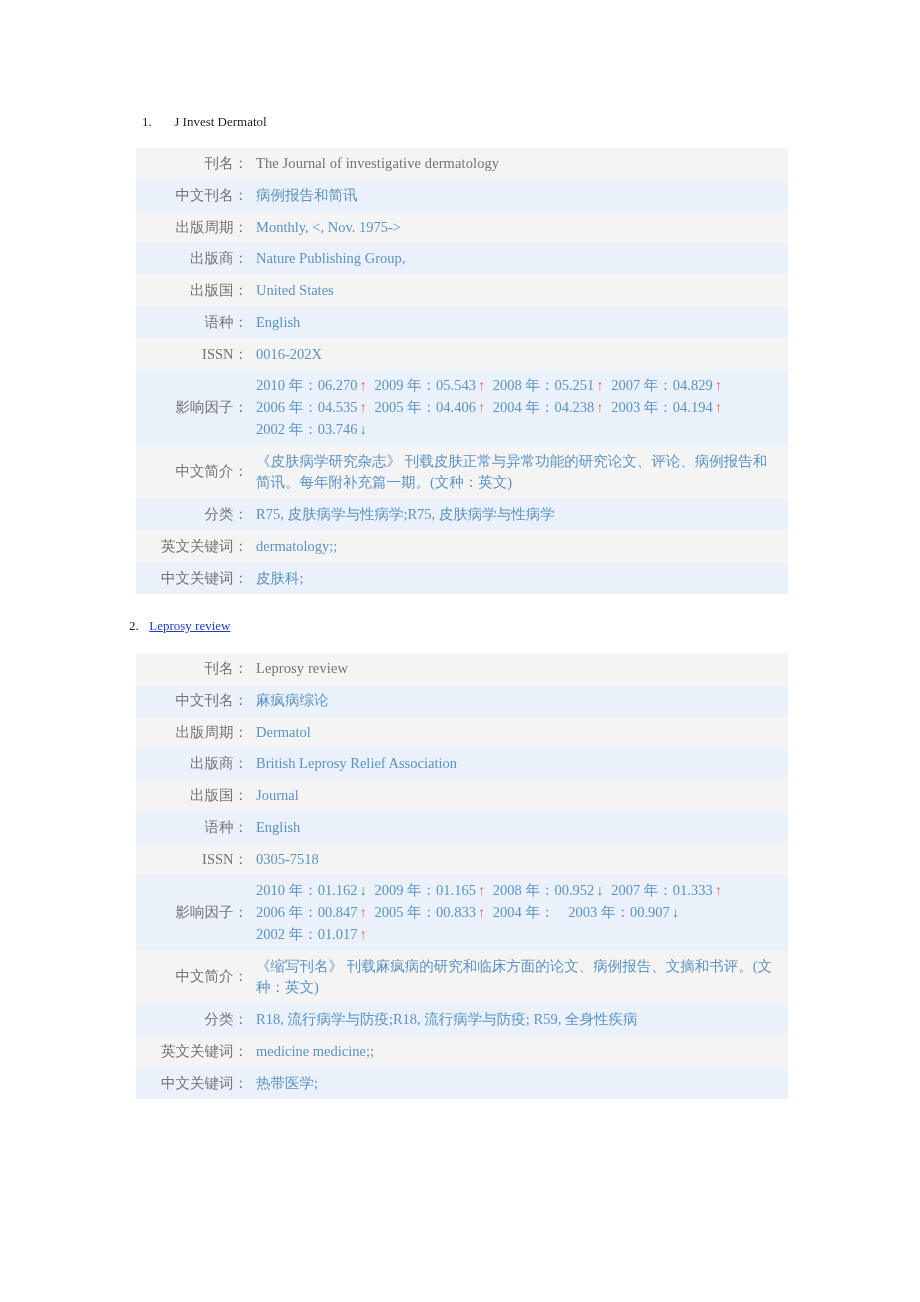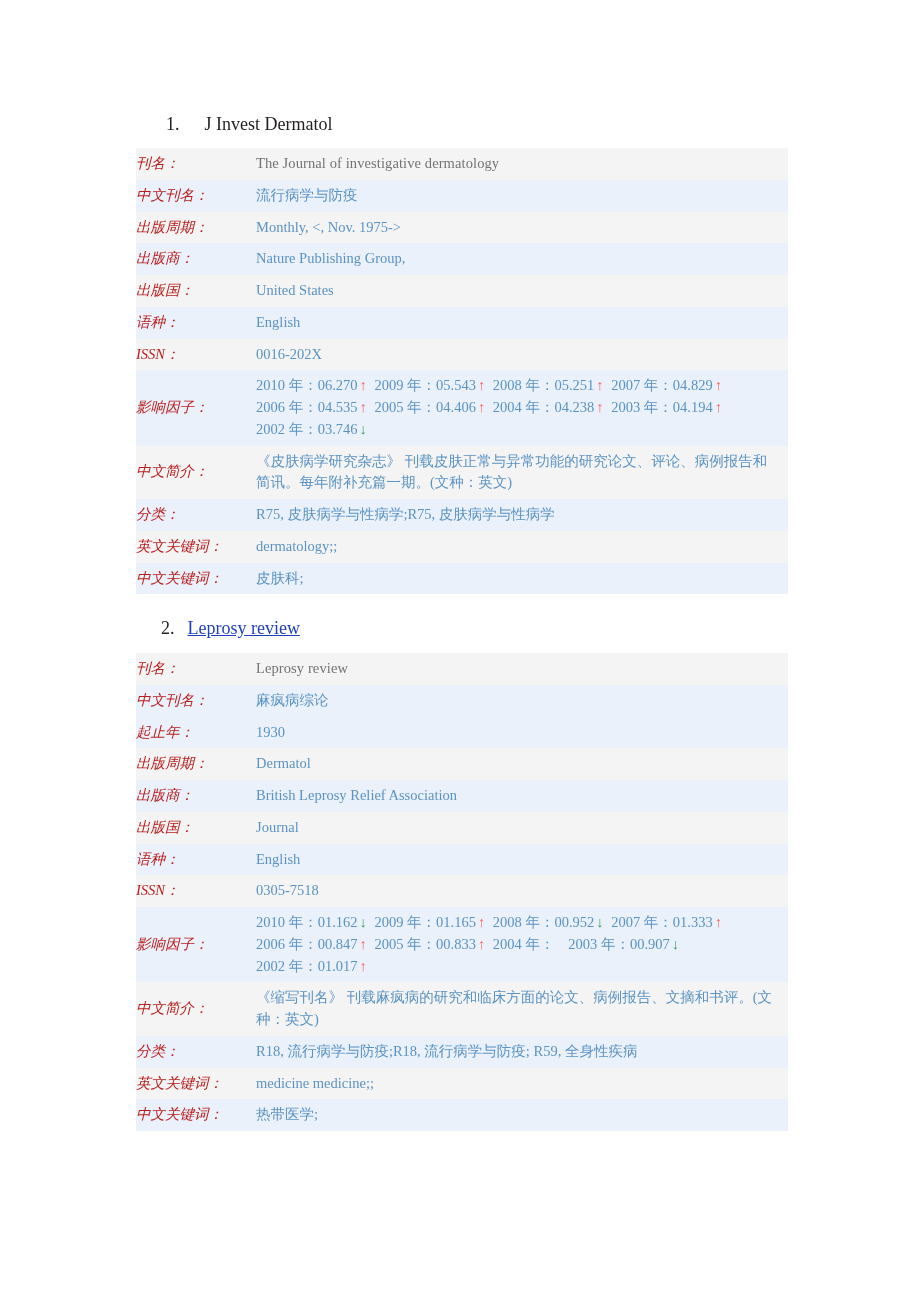--- a/index.html
+++ b/index.html
@@ -34,25 +34,24 @@
     color: #e9e9e9;
     white-space: nowrap;
     z-index: 5;
     pointer-events: none;
     line-height: 1;
   }
 
   
   .entry-heading {
     position: absolute;
-    font-size: 18px;
+    font-size: 13px;
     color: #231f20;
     white-space: nowrap;
     line-height: 1;
-    margin-left: 24px;
   }
   .entry-heading .num {
     color: #231f20;
   }
   .entry-heading .title-plain {
     color: #231f20;
   }
   .entry-heading .title-link {
     color: #1f3fbf;
     text-decoration: underline;
@@ -71,23 +70,23 @@
 
   .jtable td {
     padding: 5px 0 5px 0;
     vertical-align: middle;
     font-size: 14.5px;
     line-height: 1.5;
   }
   .jtable td.label {
     width: 112px;
     padding-right: 0;
-    color: #b91c1c;
-    white-space: nowrap;
-    font-style: italic;
+    text-align: right;
+    color: #737373;
+    white-space: nowrap;
   }
   .jtable td.value {
     color: #5b93c4;
     padding-left: 8px;
     padding-right: 10px;
     word-wrap: break-word;
   }
 
   
   .jtable td.value.jtitle {
@@ -135,21 +134,21 @@
   </div>
 
   <table class="jtable" id="table-1" style="left:136px; top:148px;">
     <tbody>
       <tr class="odd row-title">
         <td class="label">刊名：</td>
         <td class="value jtitle"><span class="lnk">The Journal of investigative dermatology</span></td>
       </tr>
       <tr class="even">
         <td class="label">中文刊名：</td>
-        <td class="value">流行病学与防疫</td>
+        <td class="value">病例报告和简讯</td>
       </tr>
       <tr class="odd">
         <td class="label">出版周期：</td>
         <td class="value">Monthly, &lt;, Nov. 1975-&gt;</td>
       </tr>
       <tr class="even">
         <td class="label">出版商：</td>
         <td class="value">Nature Publishing Group,</td>
       </tr>
       <tr class="odd">
@@ -181,40 +180,36 @@
         <td class="value">dermatology;;</td>
       </tr>
       <tr class="even">
         <td class="label">中文关键词：</td>
         <td class="value">皮肤科;</td>
       </tr>
     </tbody>
   </table>
 
 
-  <div class="entry-heading" style="left:137px; top:619px; z-index:6;text-align:center;">
+  <div class="entry-heading" style="left:129px; top:619px; z-index:6;text-align:center;">
     <span class="num">2.</span>
     <span style="display:inline-block;width:4px;"></span>
     <span class="title-link">Leprosy review</span>
   </div>
 
   <table class="jtable" id="table-2" style="left:136px; top:653px;">
     <tbody>
       <tr class="odd row-title">
         <td class="label">刊名：</td>
         <td class="value jtitle"><span class="lnk">Leprosy review</span></td>
       </tr>
       <tr class="even">
         <td class="label">中文刊名：</td>
         <td class="value">麻疯病综论</td>
       </tr>
-      <tr class="even">
-        <td class="label">起止年：</td>
-        <td class="value">1930</td>
-      </tr>
       <tr class="odd">
         <td class="label">出版周期：</td>
         <td class="value">Dermatol</td>
       </tr>
       <tr class="even">
         <td class="label">出版商：</td>
         <td class="value">British Leprosy Relief Association</td>
       </tr>
       <tr class="odd">
         <td class="label">出版国：</td>

